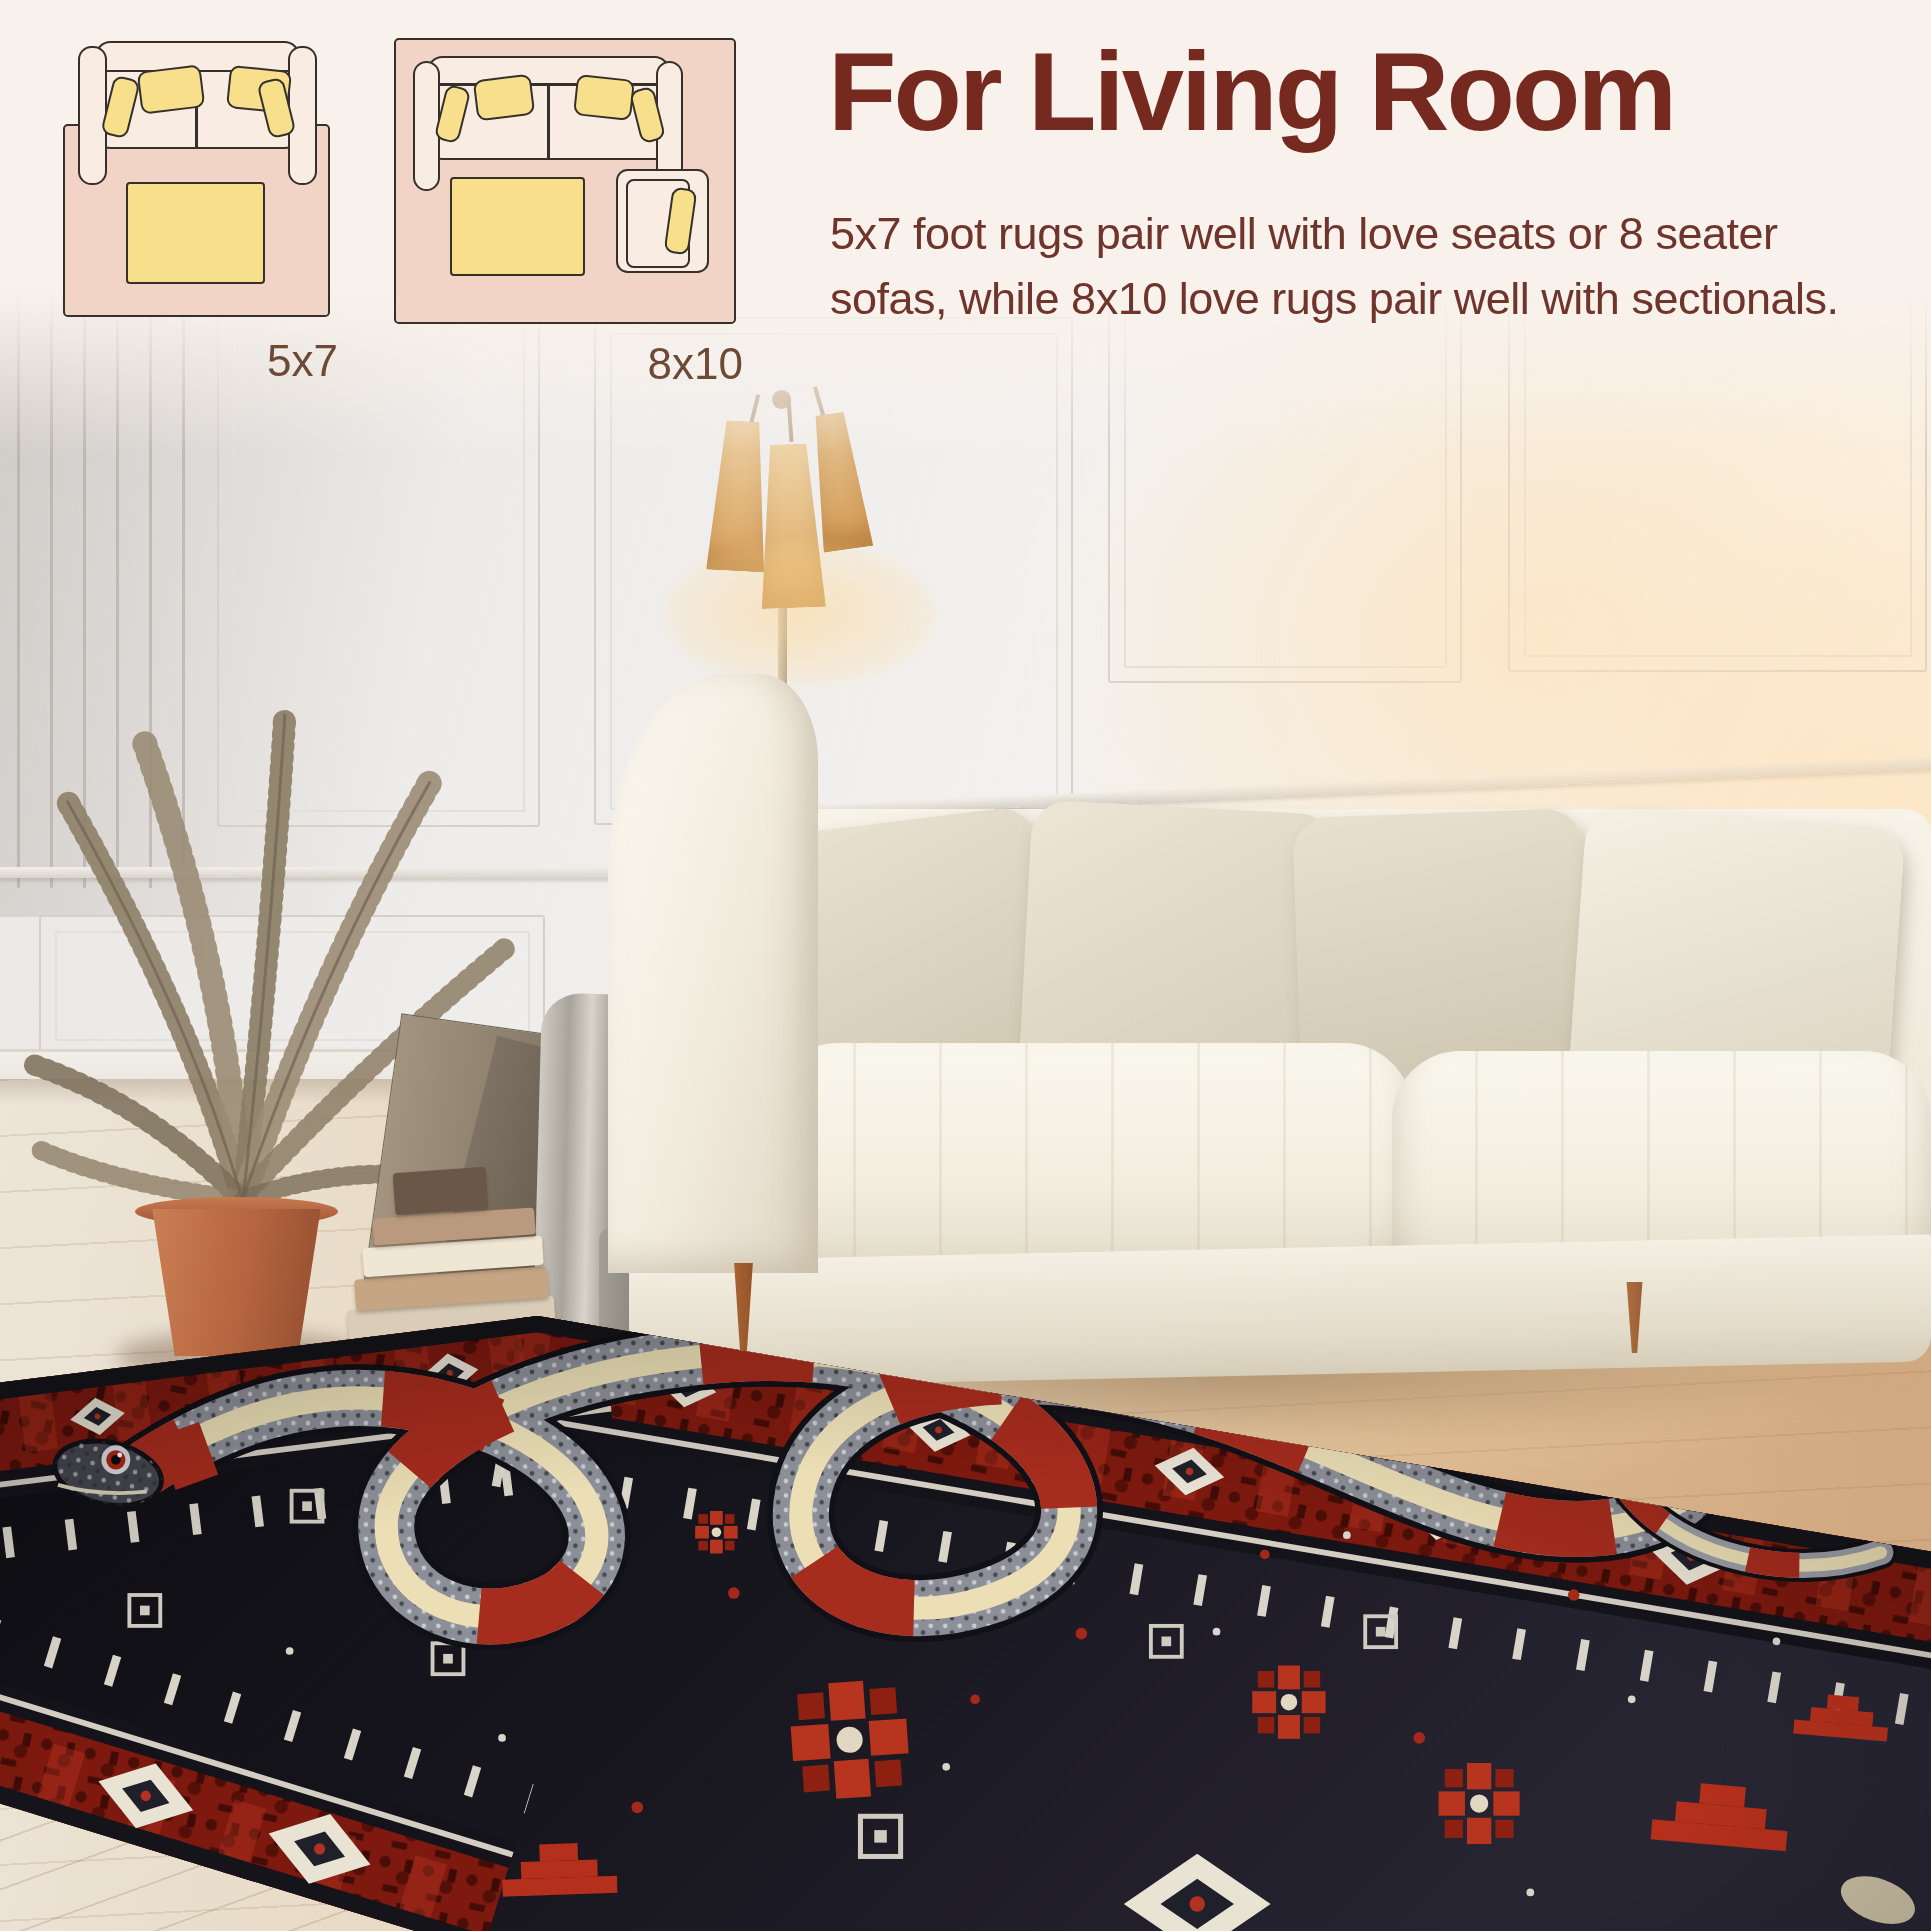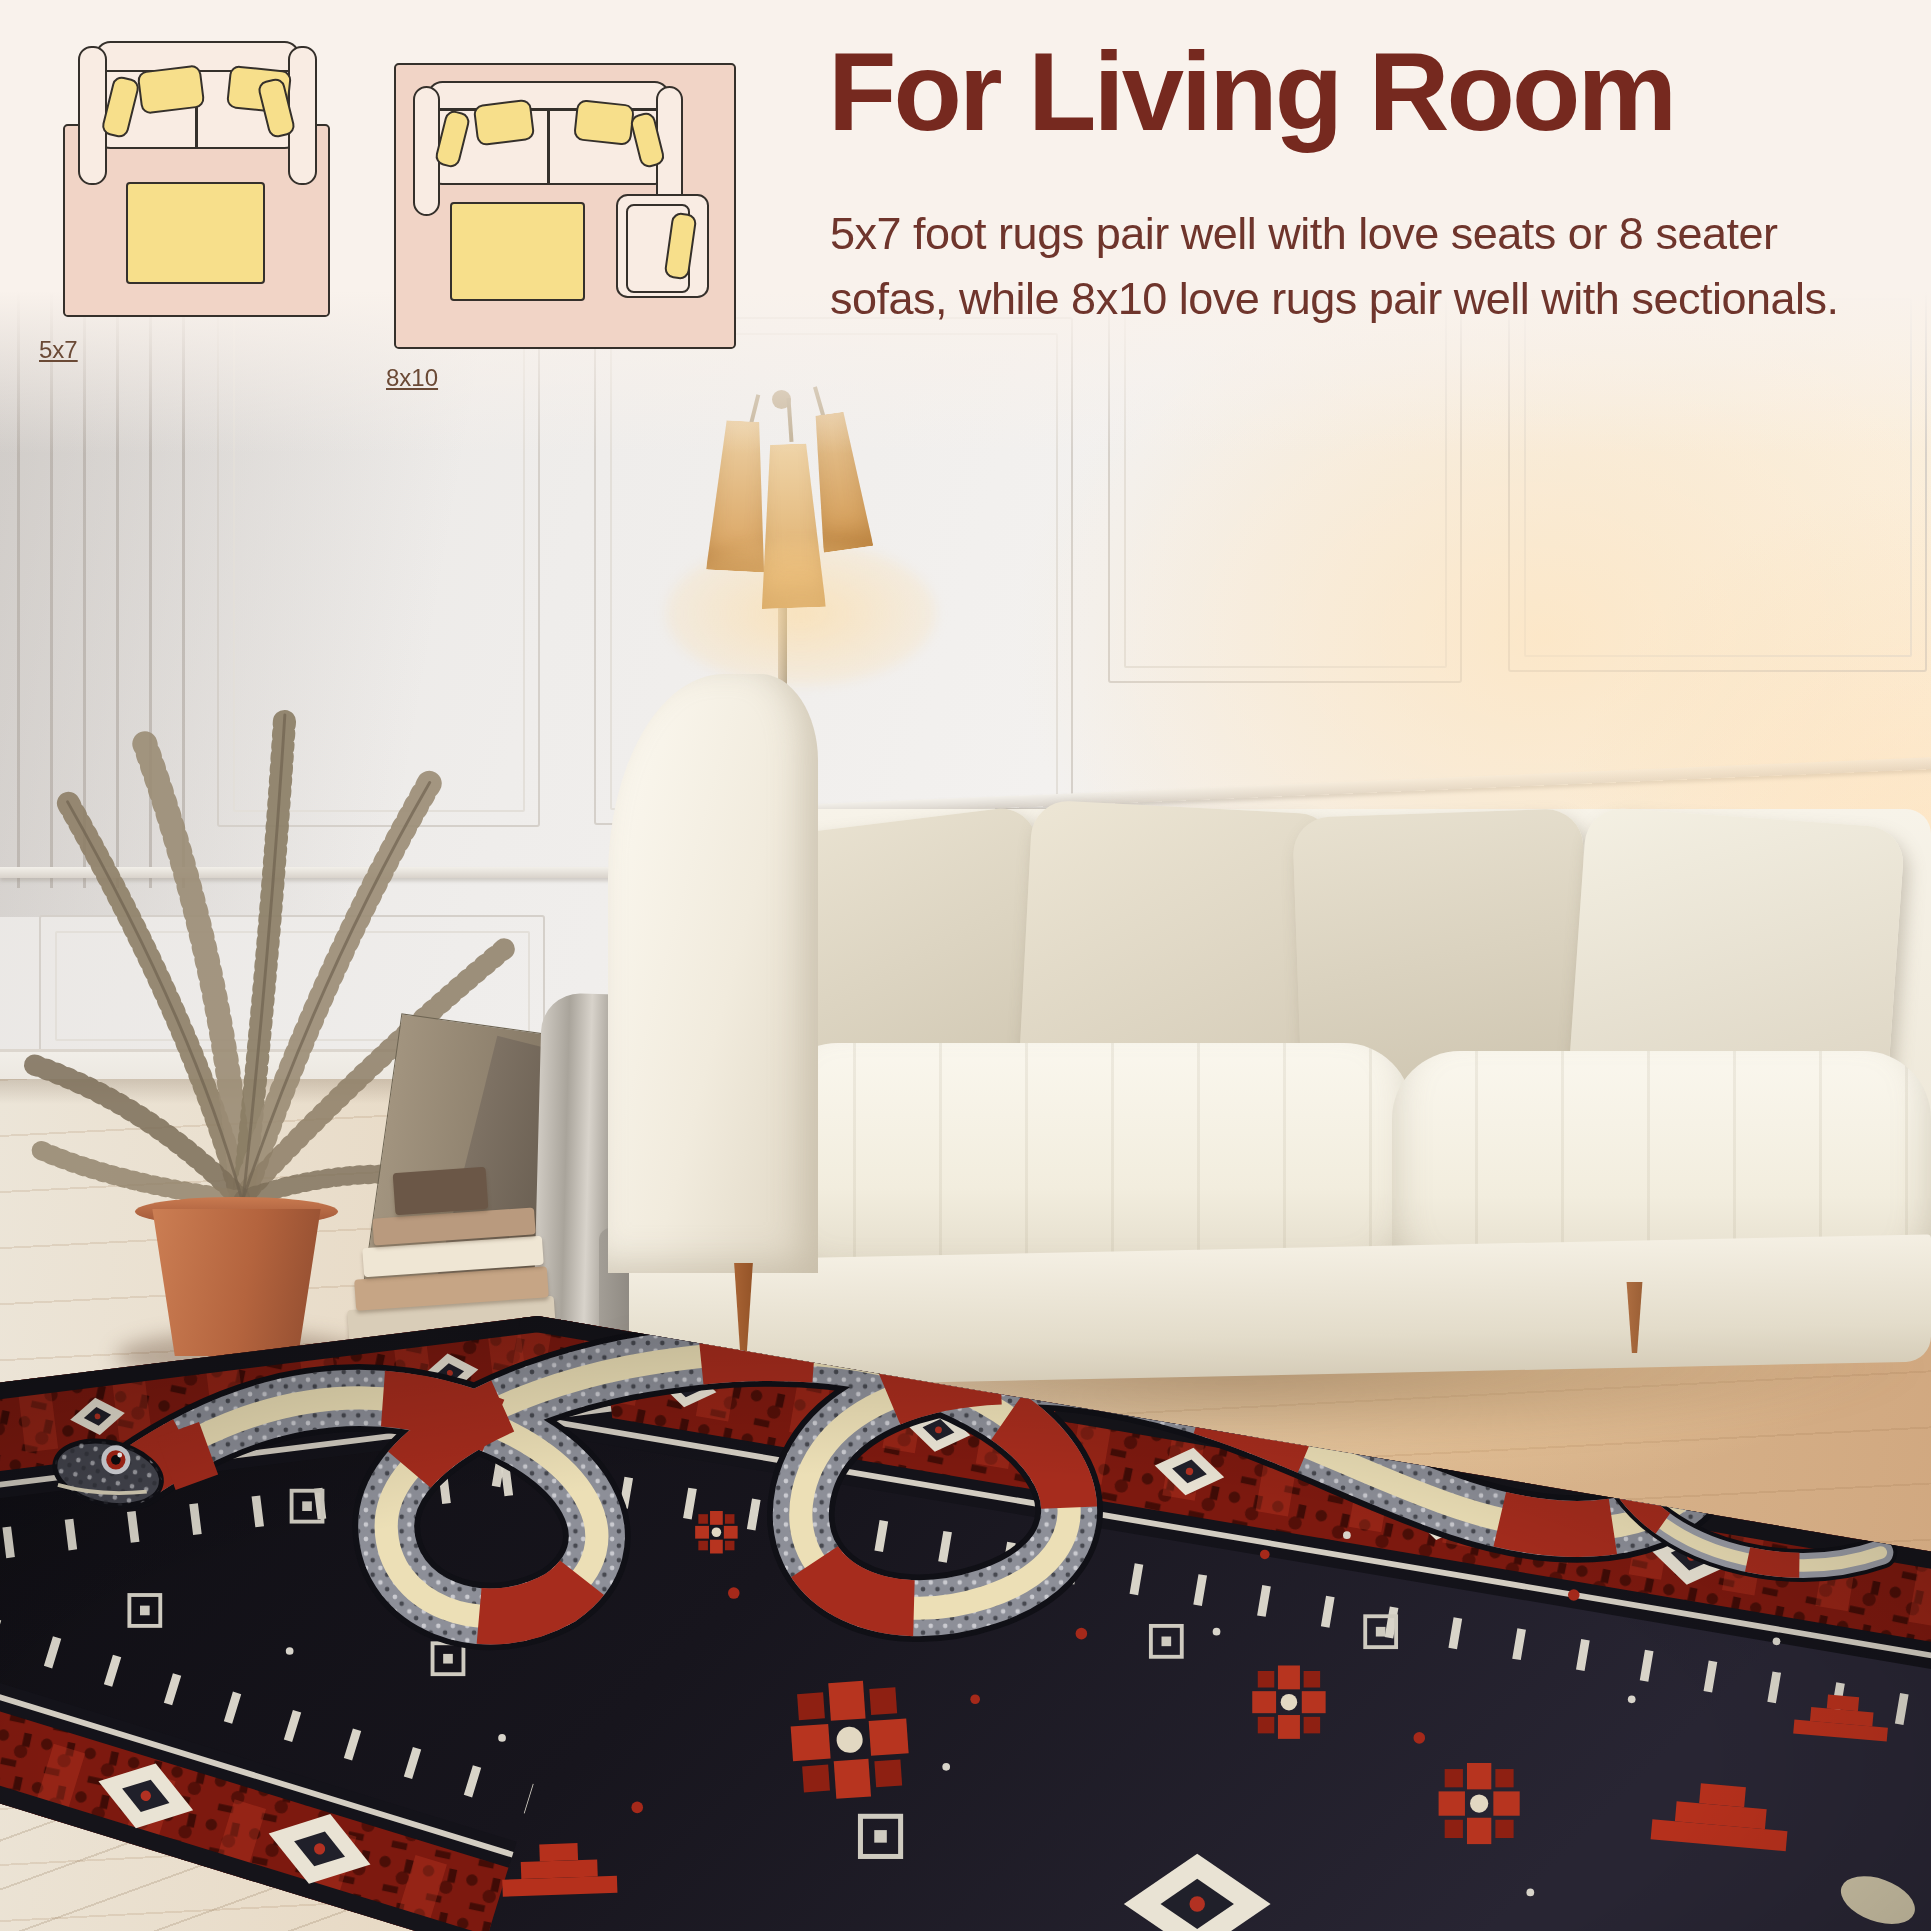--- a/index.html
+++ b/index.html
@@ -107,21 +107,21 @@
   .leg{position:absolute;clip-path:polygon(26% 0,74% 0,58% 100%,42% 100%);
         background:linear-gradient(90deg,#b26b3a,#8a4c22);}
   .leg1{left:116px;top:645px;width:39px;height:93px;}
   .leg2{left:1010px;top:664px;width:33px;height:71px;opacity:.92;}
 
   
   .header{left:0;top:0;width:1931px;height:454px;
         background:linear-gradient(180deg,#f9f2ec 0%,#f9f2ec 64%,rgba(249,242,236,0) 100%);}
   .title{left:828px;top:27px;width:1101px;font-size:112px;font-weight:700;letter-spacing:-2.9px;color:#76291f;}
   .desc{left:830px;top:201px;width:1043px;font-size:45px;line-height:1.45;letter-spacing:-0.5px;color:#6f352c;}
-  .dia-label{font-size:24px;color:#6b4a36;text-align:left;text-decoration:underline;}
+  .dia-label{font-size:44px;color:#6b4a36;text-align:right;}
 
   
   .dia-rug{background:#f1d4c6;border:2.9px solid #35302b;border-radius:4.8px;}
   .dia-sofa-body{background:#f9ece3;border:2.9px solid #35302b;border-radius:15.4px;}
   .dia-line{background:#35302b;}
   .dia-armcap{background:#f9ece3;border:2.9px solid #35302b;border-radius:13.5px;}
   .dia-pillow{background:#f7df8b;border:2.9px solid #35302b;border-radius:9.7px;}
   .dia-table{background:#f7df8b;border:2.9px solid #35302b;border-radius:3.9px;}
   .dia-chair{background:#f9ece3;border:2.9px solid #35302b;border-radius:11.6px;}
 </style>
@@ -409,21 +409,21 @@
       <div class="abs dia-armcap" style="left:39px;top:17.4px;width:25px;height:135px;"></div>
       <div class="abs dia-armcap" style="left:249px;top:17.4px;width:25px;height:135px;"></div>
       <div class="abs dia-pillow" style="left:68px;top:48px;width:23px;height:56px;transform:rotate(14deg);"></div>
       <div class="abs dia-pillow" style="left:100px;top:39px;width:60px;height:39px;transform:rotate(-7deg);"></div>
       <div class="abs dia-pillow" style="left:189px;top:39px;width:58px;height:39px;transform:rotate(6deg);"></div>
       <div class="abs dia-pillow" style="left:224px;top:50px;width:23px;height:54px;transform:rotate(-14deg);"></div>
       <div class="abs dia-table" style="left:87px;top:153px;width:135px;height:98px;"></div>
       <div class="abs dia-label" style="left:0;top:307px;width:299px;">5x7</div>
     </div>
 
-    <div class="abs" style="left:386px;top:40px;width:357px;height:367px;">
+    <div class="abs" style="left:386px;top:15px;width:357px;height:367px;">
       <div class="abs dia-rug" style="left:7.7px;top:23px;width:338px;height:282px;"></div>
       <div class="abs dia-sofa-body" style="left:41px;top:41px;width:239px;height:100px;">
         <div class="abs dia-line" style="left:0;top:25px;width:100%;height:2.9px;"></div>
         <div class="abs dia-line" style="left:118px;top:25px;width:2.9px;height:75px;"></div>
       </div>
       <div class="abs dia-armcap" style="left:27px;top:46px;width:23px;height:126px;"></div>
       <div class="abs dia-armcap" style="left:270px;top:46px;width:23px;height:126px;"></div>
       <div class="abs dia-pillow" style="left:54px;top:71px;width:21px;height:52px;transform:rotate(14deg);"></div>
       <div class="abs dia-pillow" style="left:89px;top:62px;width:54px;height:37px;transform:rotate(-7deg);"></div>
       <div class="abs dia-pillow" style="left:189px;top:62px;width:54px;height:37px;transform:rotate(6deg);"></div>

